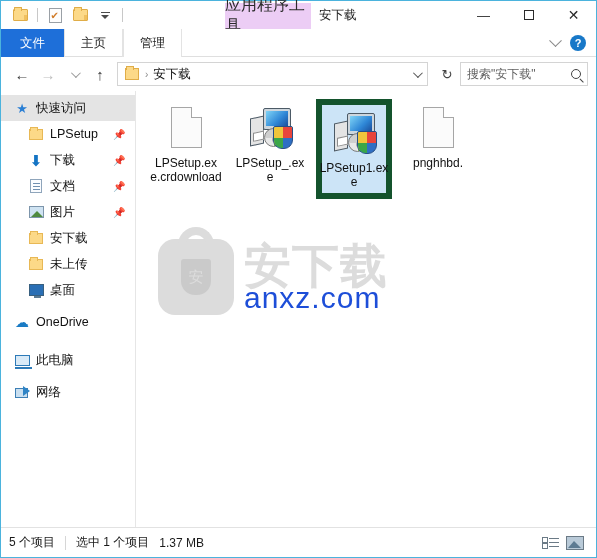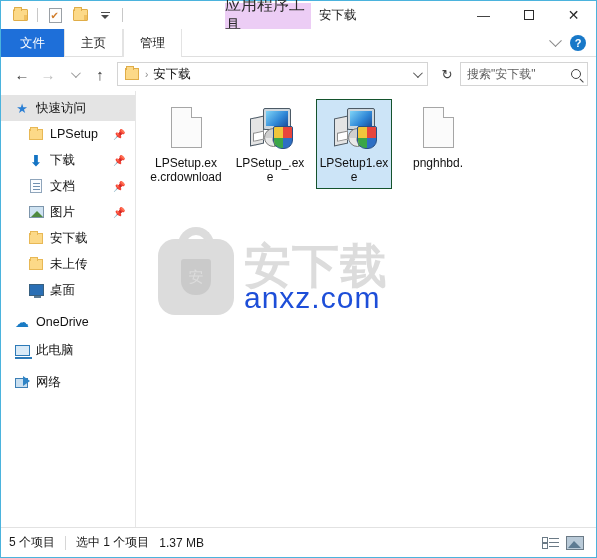--- a/index.html
+++ b/index.html
@@ -284,21 +284,21 @@
     align-content: flex-start;
   }
   .file-item {
     width: 76px; min-height: 88px;
     margin: 0 4px 8px 4px;
     display: flex; flex-direction: column; align-items: center;
     padding: 4px 2px 4px 2px;
     border: 1px solid transparent;
   }
   .file-item.selected {
-    background: #cce4f7; border: 1px solid #14532d; justify-content: center;
+    background: #cce4f7; border: 6px solid #14532d; justify-content: center;
   }
   .file-icon { width: 48px; height: 48px; position: relative; margin-bottom: 4px; }
   .file-name {
     font-size: 12px; color: #111; text-align: center;
     line-height: 14px; word-break: break-all; width: 72px;
   }
 
   
   .ic-blank {
     position: absolute; left: 9px; top: 3px;
@@ -614,21 +614,21 @@
             <span class="ico-desktop"></span>
           </span>
         <span class="nav-label">桌面</span>
       </div>
       <div class="nav-item" style="margin-top:6px;">
         <span class="nav-ico">
             <span class="ico-onedrive">☁</span>
           </span>
         <span class="nav-label">OneDrive</span>
       </div>
-      <div class="nav-item" style="margin-top:2px;">
+      <div class="nav-item" style="margin-top:12px;">
         <span class="nav-ico">
             <span class="ico-pc"></span>
           </span>
         <span class="nav-label">此电脑</span>
       </div>
       <div class="nav-item" style="margin-top:6px;">
         <span class="nav-ico">
             <span class="ico-net"></span>
           </span>
         <span class="nav-label">网络</span>

